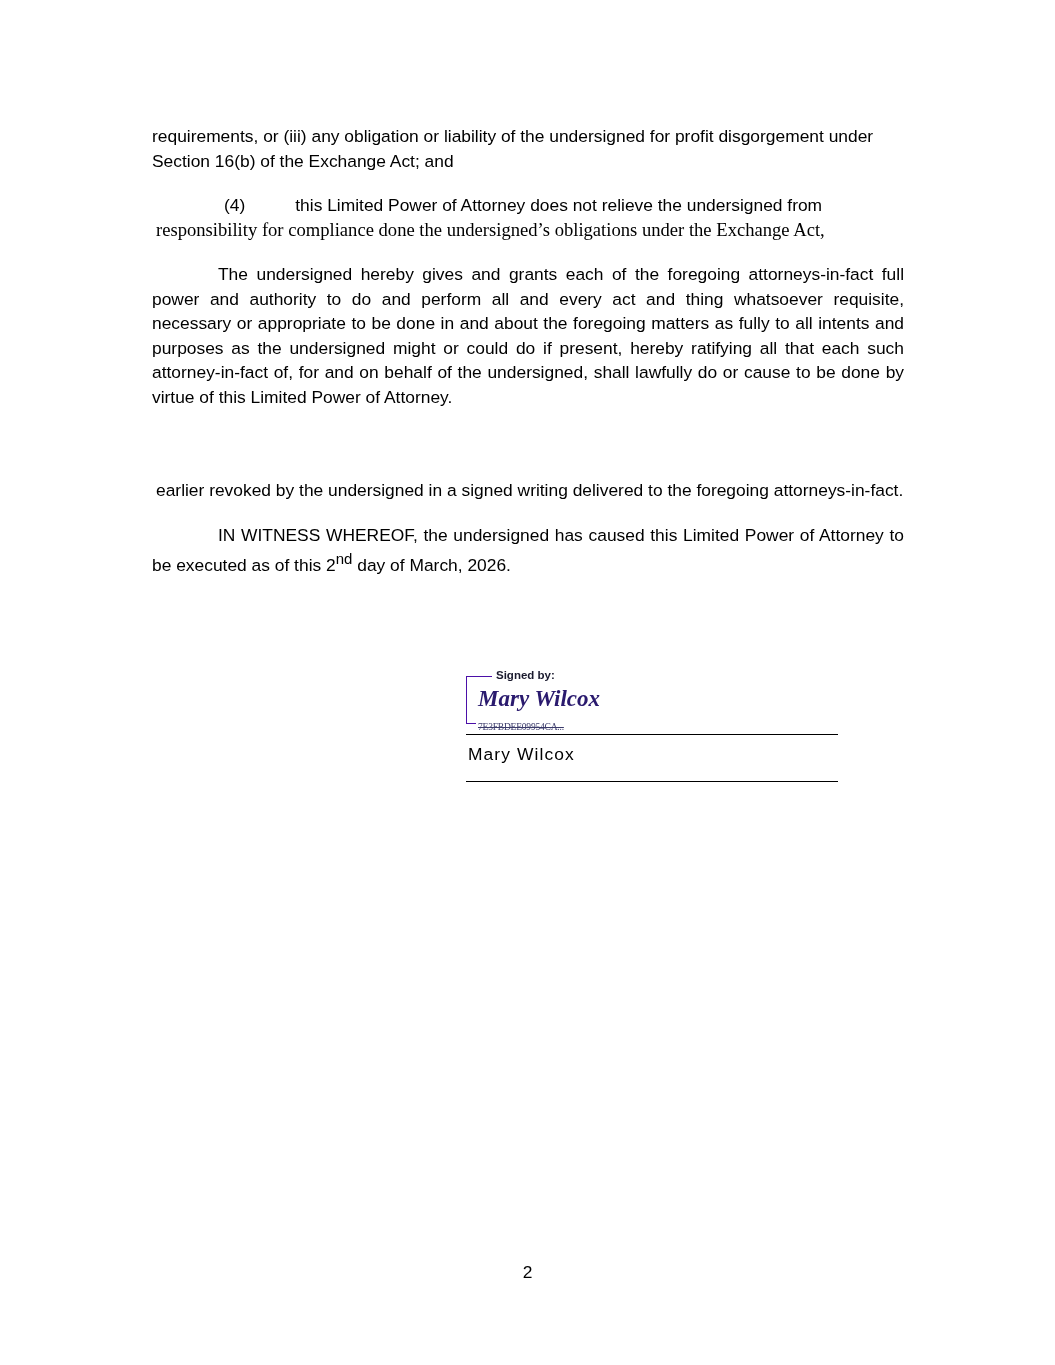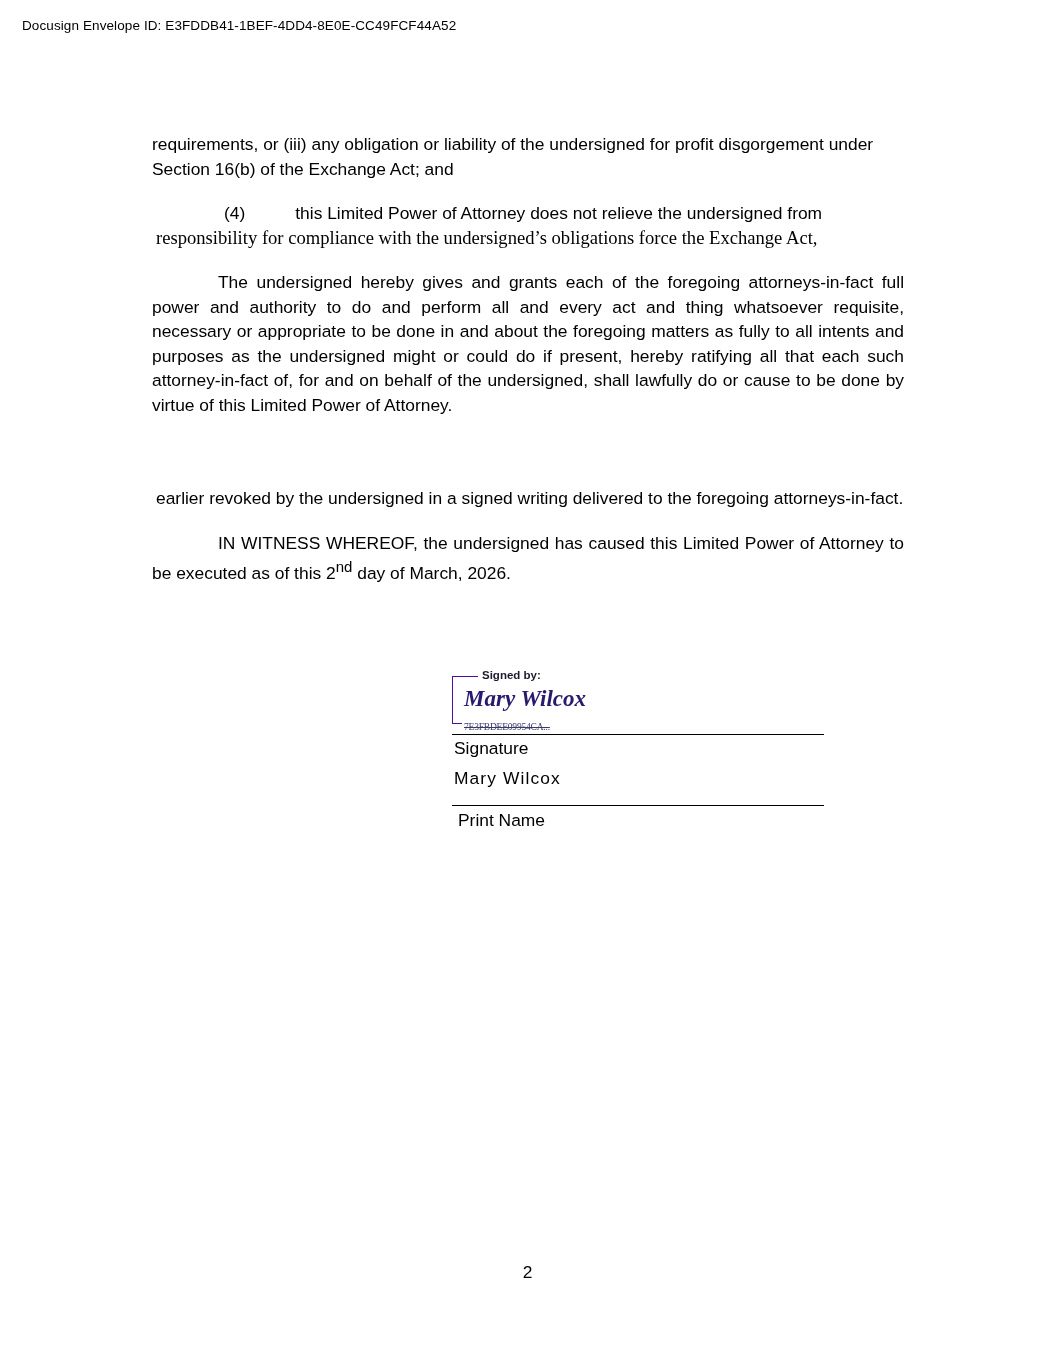--- a/index.html
+++ b/index.html
@@ -26,21 +26,21 @@
     color: #000;
     white-space: nowrap;
   }
   .body-area {
     position: absolute;
     left: 152px;
     top: 120px;
     width: 752px;
   }
   p {
-    margin: 12px 0 20px 0;
+    margin: 4px 0 20px 0;
     font-family: "Liberation Sans", sans-serif;
     font-size: 17.4px;
     line-height: 24.5px;
     color: #000;
     text-align: left;
   }
   .mixed {
     font-family: "Liberation Sans", sans-serif;
     font-size: 17.4px;
     line-height: 24.5px;
@@ -66,21 +66,21 @@
     text-align: justify;
     text-justify: inter-word;
   }
   sup {
     font-size: 15px;
     vertical-align: super;
   }
   
   .sig-block {
     position: absolute;
-    left: 452px;
+    left: 466px;
     top: 672px;
     width: 380px;
   }
   .ds-stamp {
     position: relative;
     height: 62px;
   }
   .ds-border {
     position: absolute;
     left: 0;
@@ -173,29 +173,28 @@
     font-family: "Liberation Sans", sans-serif;
     font-size: 17.4px;
     color: #000;
   }
 </style>
 </head>
 <body>
 
 <div class="page">
 
-  <div class="envelope-id">Docusign Envelope ID: E3FDDB41-1BEF-4DD4-8E0E-CC49FCF44A52</div>
 
   <div class="body-area">
 
     <p>requirements, or (iii) any obligation or liability of the undersigned for profit disgorgement under Section 16(b) of the Exchange Act; and</p>
 
     <div class="mixed">
       <span class="indent"></span><span>(4)</span><span class="tab-gap"></span><span>this Limited Power of Attorney does not relieve the undersigned from</span><br>
-      <span class="ser">responsibility for compliance with the undersigned’s obligations force the Exchange Act,</span><br>
+      <span class="ser">responsibility for compliance done the undersigned’s obligations under the Exchange Act,</span><br>
     </div>
 
     <p class="just"><span class="indent-sm"></span><span>The undersigned hereby gives and grants each of the foregoing attorneys-in-fact full power and authority to do and perform all and every act and thing whatsoever requisite, necessary or appropriate to be done in and about the foregoing matters as fully to all intents and purposes as the undersigned might or could do if present, hereby ratifying all that each such attorney-in-fact of, for and on behalf of the undersigned, shall lawfully do or cause to be done by virtue of this Limited Power of Attorney.</span></p>
 
     <div class="mixed">
       <span class="indent-sm"></span><br>
       <br>
       <span>earlier revoked by the undersigned in a signed writing delivered to the foregoing attorneys-in-fact.</span>
     </div>
 
@@ -207,24 +206,22 @@
 
     <div class="ds-stamp">
       <div class="ds-border"></div>
       <div class="ds-top-line"></div>
       <div class="ds-signed-by">Signed by:</div>
       <div class="ds-script">Mary Wilcox</div>
       <div class="ds-hash">7E3FBDEE09954CA...</div>
     </div>
 
     <div class="sig-line"></div>
-    <div class="sig-caption">Signature</div>
 
     <div class="typed-name">Mary  Wilcox</div>
 
     <div class="print-line"></div>
-    <div class="print-caption">Print Name</div>
 
   </div>
 
   <div class="page-number">2</div>
 
 </div>
 
 </body></html>

